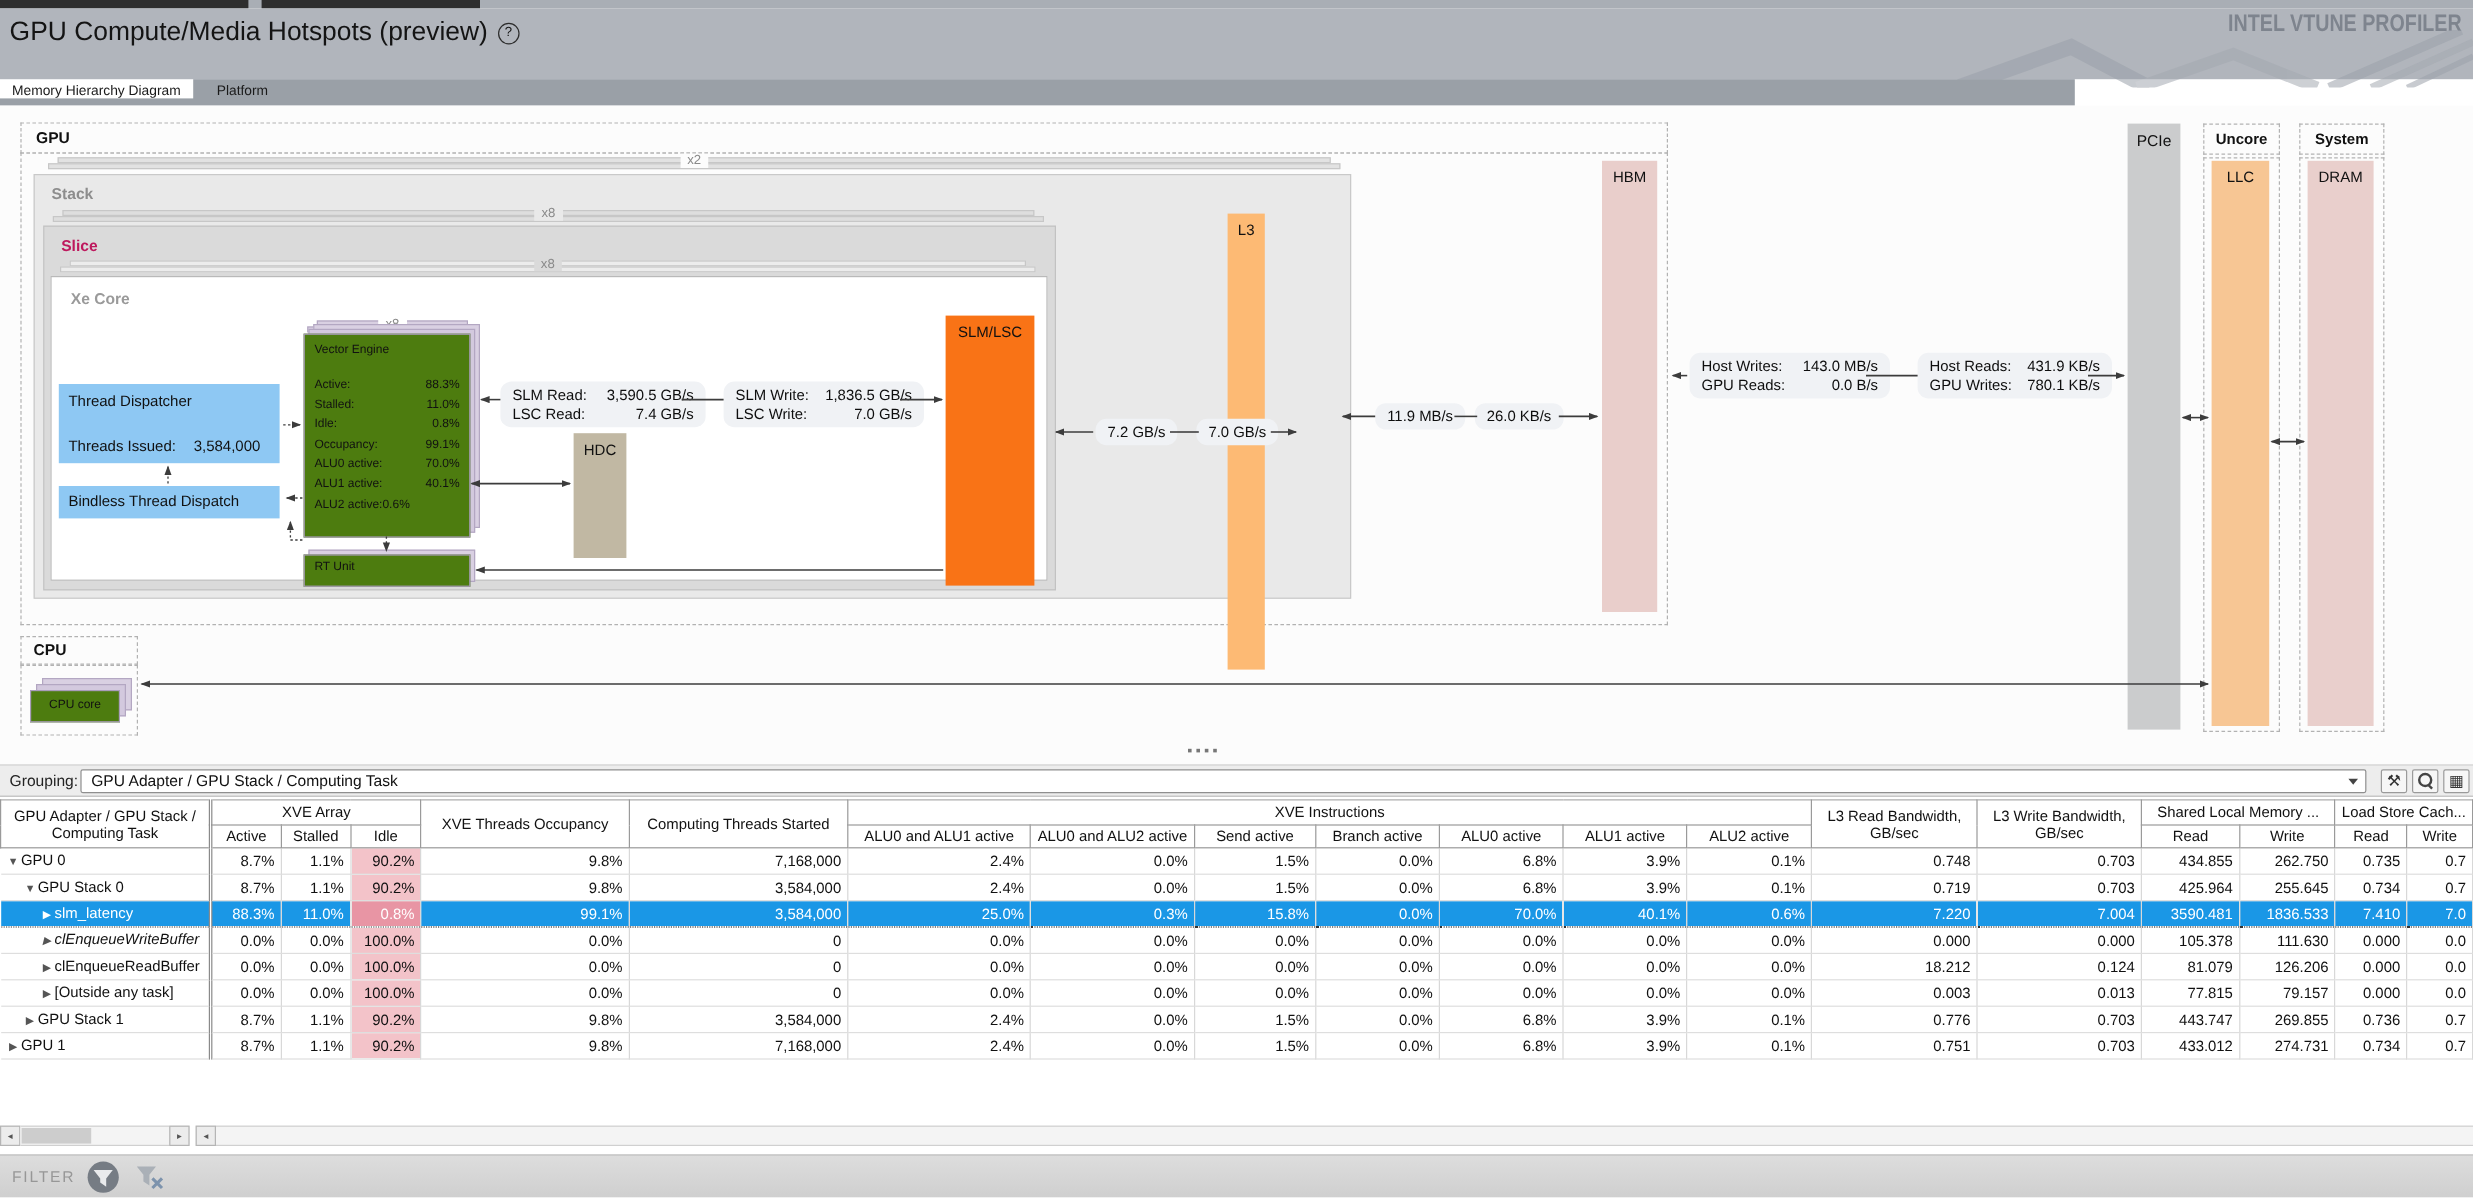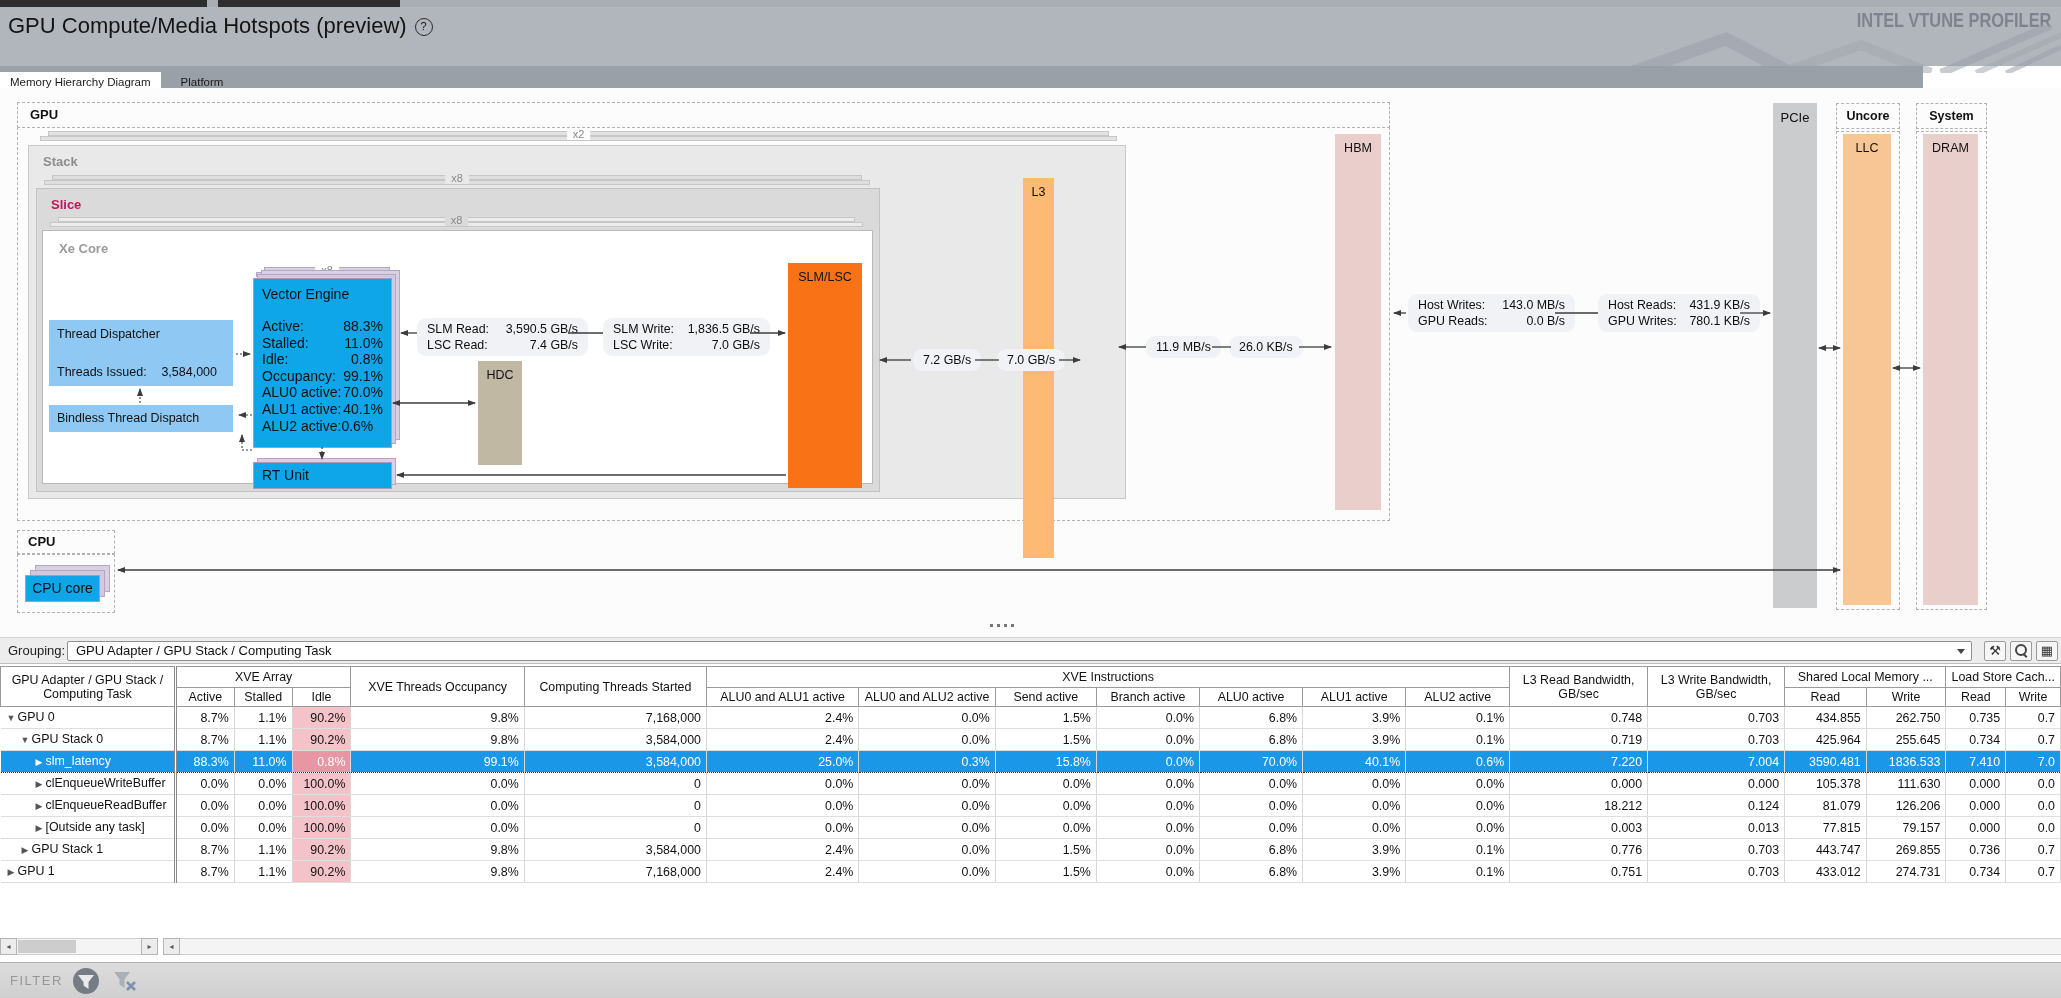--- a/index.html
+++ b/index.html
@@ -12,36 +12,36 @@
   #hdr{left:0;top:7px;width:2061px;height:59px;background:#b1b5bc}
   #title{left:8px;top:6px;font-size:22px;color:#141414;white-space:nowrap}
   #help{display:inline-block;width:16px;height:16px;border:1px solid #2c2c2c;border-radius:50%;
         font-size:11px;line-height:15px;text-align:center;vertical-align:3px;margin-left:8px}
   #brand{right:10px;top:2px;font-size:20px;font-weight:bold;color:#767c86;opacity:.85;
          transform:scaleX(.82);transform-origin:right;letter-spacing:0;white-space:nowrap}
   #mountain{right:0;top:18px;opacity:.55}
   #tabs{left:10px;top:37px;display:flex;gap:30px;font-size:13.5px;color:#1d1d1d;align-items:flex-end}
   .tab{padding:3px 2px 4px;cursor:default}
   .tab.active{background:#fff;padding:3px 13px 4px;border-radius:3px 3px 0 0}
-  #subtabs{left:0;top:66px;width:1923px;height:22px;background:#9aa0a7;display:flex;font-size:11.5px;align-items:flex-end}
+  #subtabs{left:0;top:66px;width:1729px;height:22px;background:#9aa0a7;display:flex;font-size:11.5px;align-items:flex-start}
   .subtab{padding:4px 10px 0;color:#1a1a1a}
   .subtab.active{background:#fff}
   
   #diag{left:0;top:88px;width:2061px;height:550px;background:#fcfcfc}
   .dash{border:1px dashed #b2b2b2}
   .blabel{position:absolute;font-size:13px;white-space:nowrap}
   .graylab{color:#8d8d8d;font-weight:bold}
   .ctr{text-align:center}
   .ind{position:absolute;height:10px}
   .ind .b1{position:absolute;left:8px;right:8px;top:0;height:3px;background:#e2e2e2;border:1px solid #c7c7c7}
   .ind .b2{position:absolute;left:0;right:0;top:5px;height:3px;background:#e2e2e2;border:1px solid #c7c7c7}
   .ind .lab{position:absolute;left:50%;top:-3px;transform:translateX(-50%);font-size:11px;color:#8a8a8a;padding:0 6px}
   .ind.purple .b1,.ind.purple .b2{background:#d9d0e2;border-color:#b3a7c2}
   .bluebox{position:absolute;background:#8ec8f3;font-size:12.5px}
-  .pbox{position:absolute;background:#0ea5e9;border:1px solid #a99cbb;font-size:14px}
+  .pbox{position:absolute;background:#4d7c0f;border:1px solid #a99cbb;font-size:10px}
   .pLayer{position:absolute;background:#d9d0e2;border:1px solid #b3a7c2}
   .pill{position:absolute;background:#f0f2f5;border-radius:9px;font-size:12.4px;color:#0e0e0e}
   .pill .prow{display:flex;justify-content:space-between;gap:10px;line-height:16px}
   .pill2{padding:3px 10px}
   .pill1{padding:3px 10px;line-height:16px;white-space:nowrap}
   .col-lab{position:absolute;width:100%;text-align:center;top:7px;font-size:12.5px}
   
   #split{left:990px;top:624px;display:flex;gap:4px}
   #split i{width:3px;height:3px;background:#777;display:block}
   
@@ -447,21 +447,21 @@
           <td>40.1%</td>
           <td>0.6%</td>
           <td>7.220</td>
           <td>7.004</td>
           <td>3590.481</td>
           <td>1836.533</td>
           <td>7.410</td>
           <td>7.0</td>
         </tr>
         <tr>
-          <td class="tree" style="padding-left: 32px;"><span class="exp">▶</span><span>clEnqueueWriteBuffer</span></td>
+          <td class="tree" style="padding-left: 32px; font-style: italic;"><span class="exp">▶</span><span>clEnqueueWriteBuffer</span></td>
           <td>0.0%</td>
           <td>0.0%</td>
           <td class="pink">100.0%</td>
           <td>0.0%</td>
           <td>0</td>
           <td>0.0%</td>
           <td>0.0%</td>
           <td>0.0%</td>
           <td>0.0%</td>
           <td>0.0%</td>

